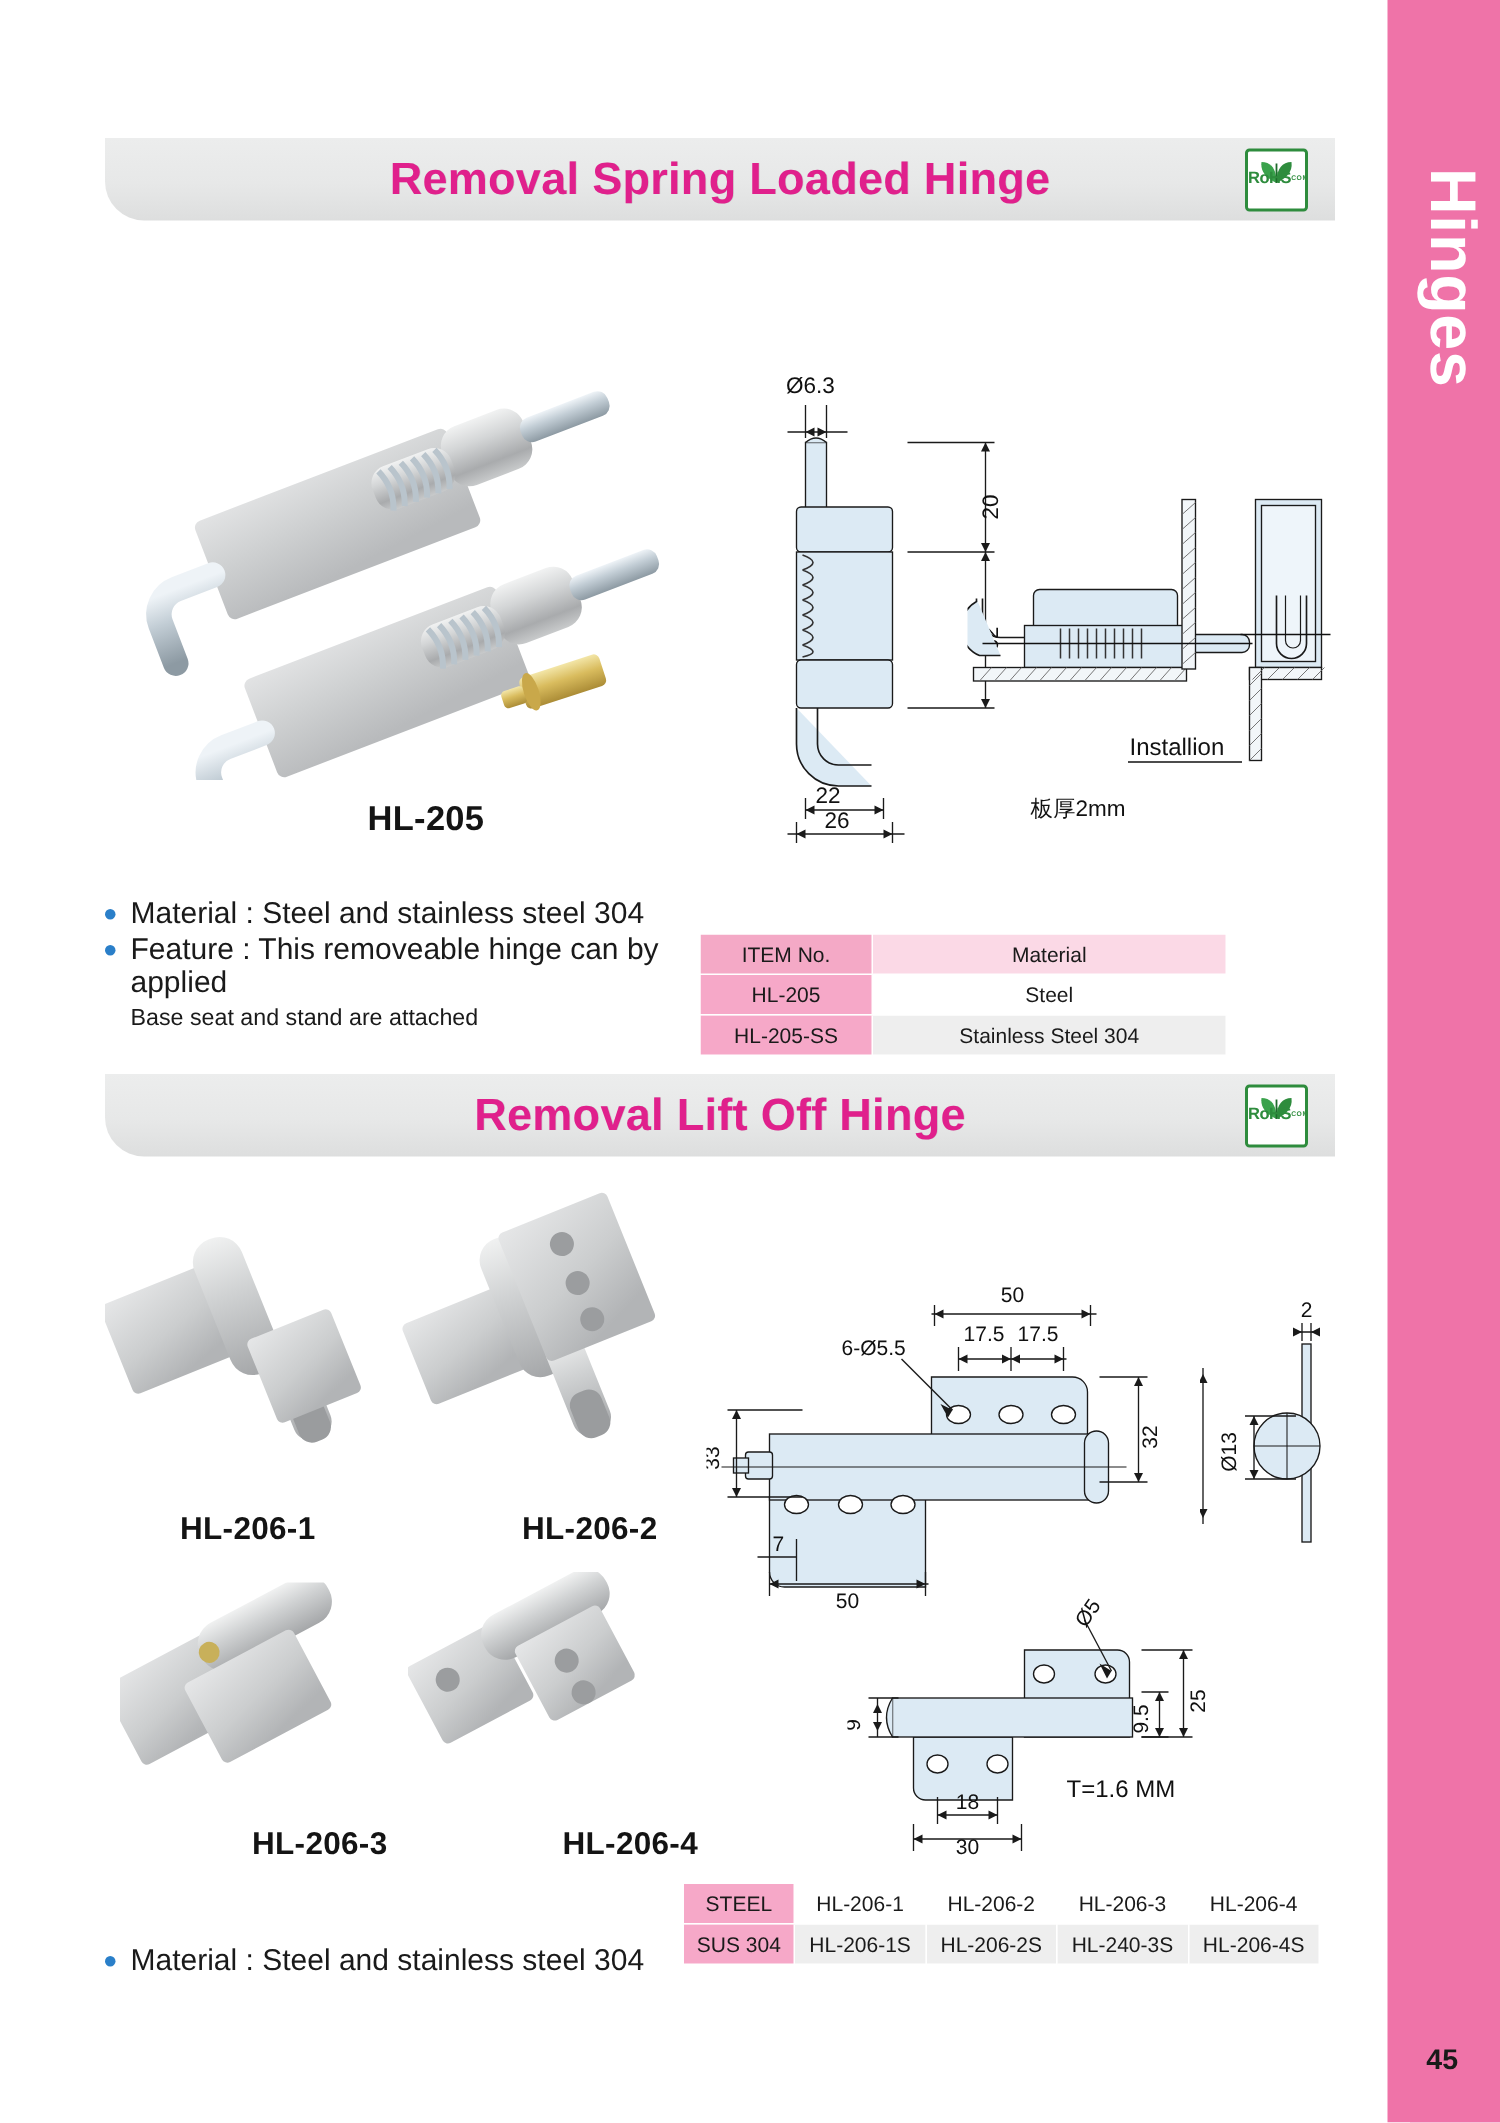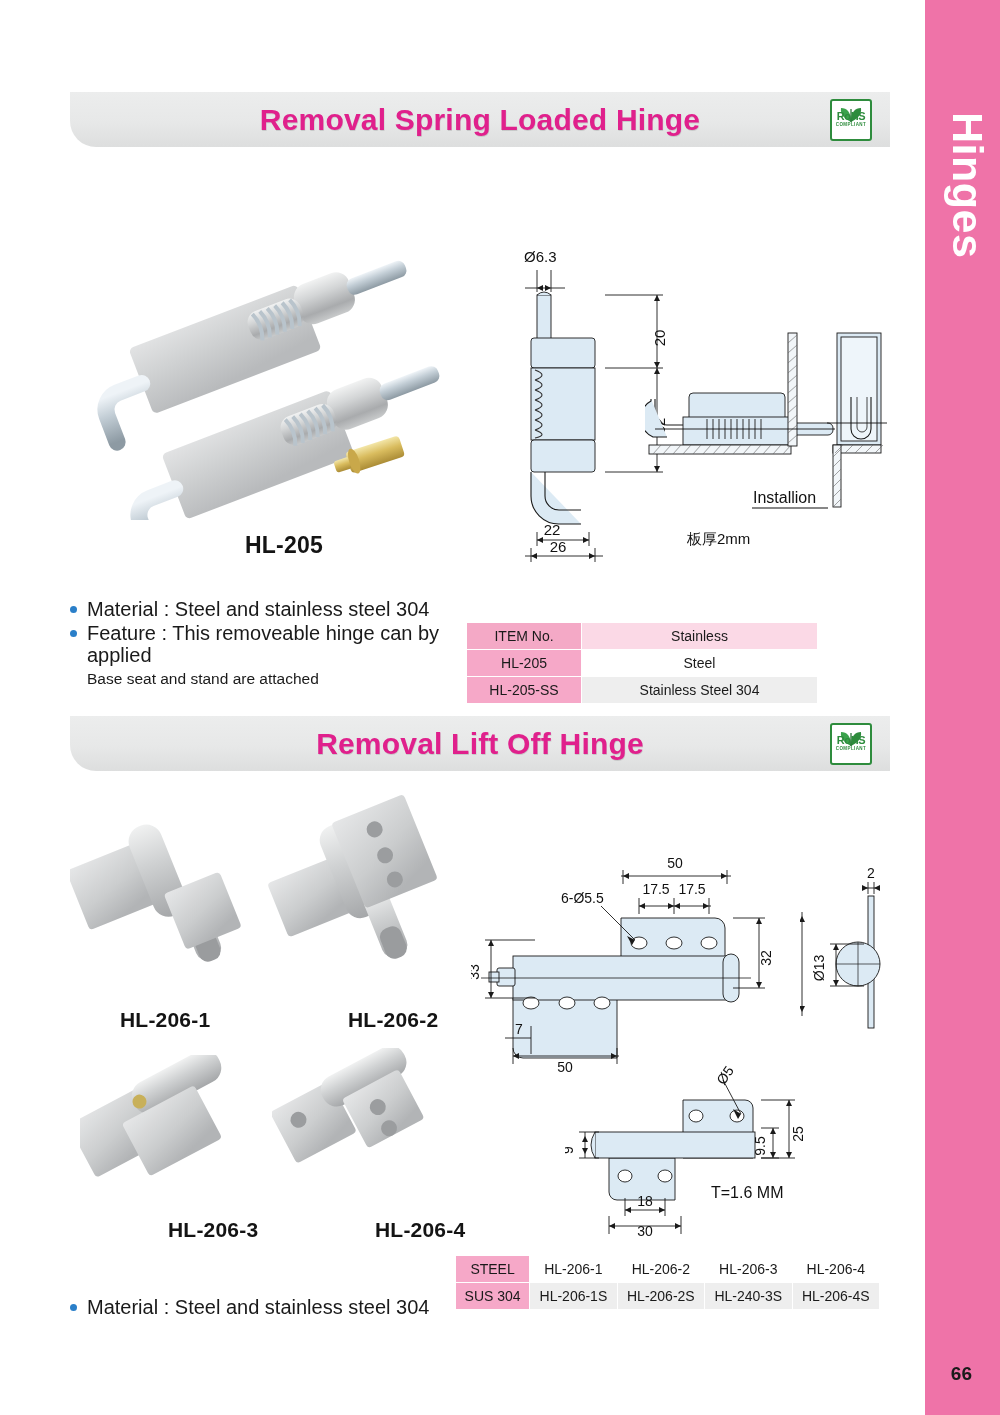--- a/index.html
+++ b/index.html
@@ -71,23 +71,23 @@
     text-shadow: 0.5px 0.5px 0 rgba(0,0,0,0.12);
   }
   .rohs {
     position: absolute;
     right: 18px; top: 7px;
     width: 42px; height: 42px;
     border: 2px solid #2e8c3d;
     border-radius: 3px;
     background: #ffffff;
     display: flex;
-    flex-direction: column;
+    flex-direction: row;
     align-items: center;
-    justify-content: center;
+    justify-content: flex-start;
     padding-bottom: 2px;
     overflow: hidden;
   }
   .rohs-leaf {
     position: absolute;
     top: 2px; left: 50%;
     transform: translateX(-50%);
     width: 30px; height: 20px;
   }
   .rohs-txt {
@@ -161,21 +161,21 @@
   .photo svg { display: block; }
 </style>
 </head>
 <body>
 
 <div id="page">
 
   <div class="side-tab">
     <div class="side-tab-inner"></div>
     <div class="side-tab-label">Hinges</div>
-    <div class="page-number">66</div>
+    <div class="page-number">45</div>
   </div>
 
   <div class="section-header" style="top:92px;">
     <span class="section-title">Removal Spring Loaded Hinge</span>
     <div class="rohs">
       <svg class="rohs-leaf" viewBox="0 0 30 20">
         <path d="M15 19 C9 16 4 12 5 5 C11 5 15 9 15 19 Z" fill="#3aa24c"></path>
         <path d="M15 19 C21 16 26 12 25 5 C19 5 15 9 15 19 Z" fill="#2e8c3d"></path>
         <path d="M15 19 L15 6" stroke="#1f6b2c" stroke-width="1.2" fill="none"></path>
       </svg>
@@ -349,21 +349,21 @@
       <span class="dot"></span>
       <span>Feature : This removeable hinge can by applied</span>
     </div>
     <div class="bullet-cont">Base seat and stand are attached</div>
   </div>
 
   <table class="spec" style="left:466px; top:622px; width:352px;">
     <tbody>
         <tr>
       <th class="th-key" style="width:115px;">ITEM No.</th>
-      <th class="th-val">Stainless</th>
+      <th class="th-val">Material</th>
     </tr>
     <tr>
       <td class="td-key">HL-205</td>
       <td class="td-white">Steel</td>
     </tr>
     <tr>
       <td class="td-key">HL-205-SS</td>
       <td class="td-gray">Stainless Steel 304</td>
     </tr>
   </tbody>

